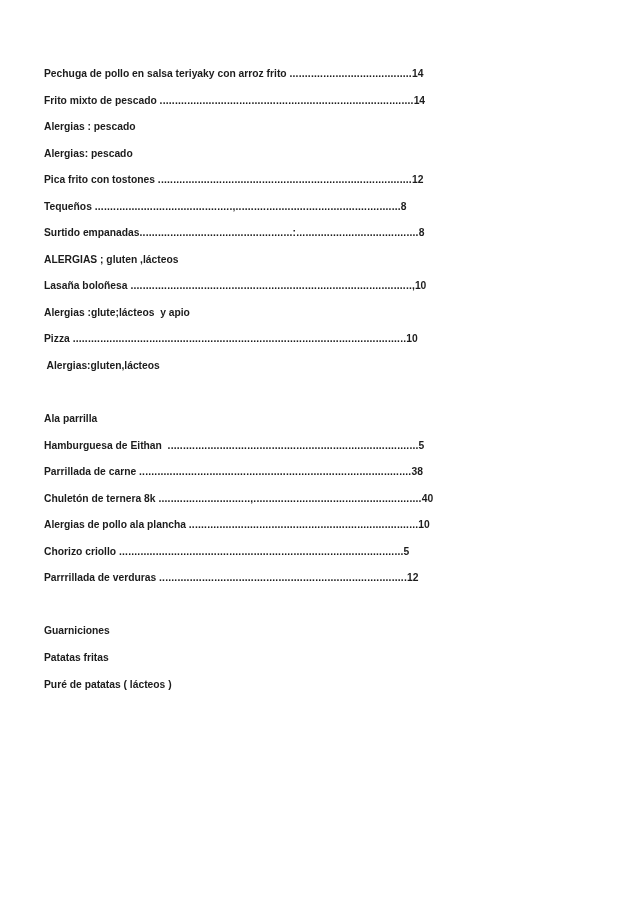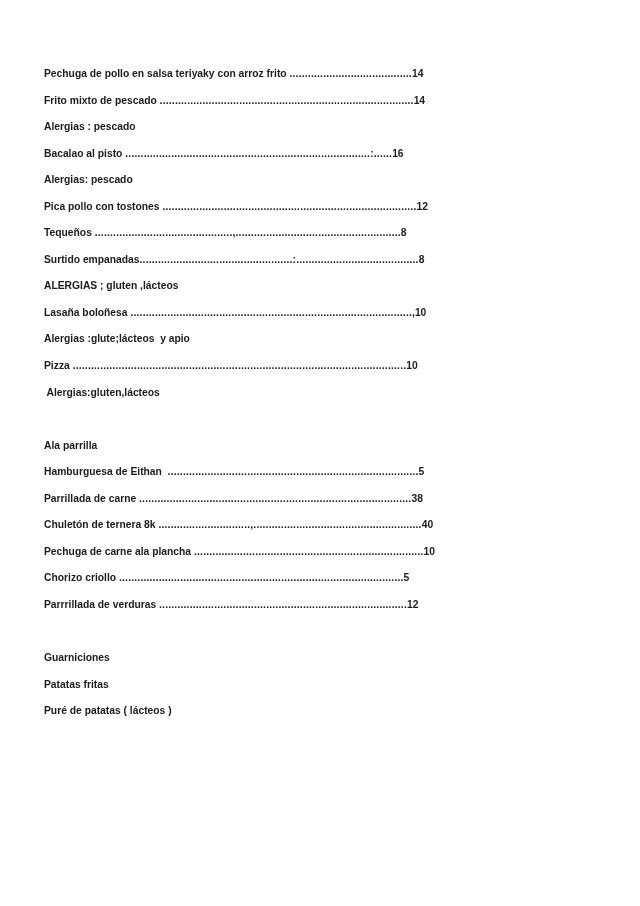--- a/index.html
+++ b/index.html
@@ -34,36 +34,35 @@
   .dot-leader { letter-spacing: 0.2px; }
 </style>
 </head>
 <body>
 
 <div class="page">
   <div class="content">
       <div class="line item"><span>Pechuga de pollo en salsa teriyaky con arroz frito </span><span class="dot-leader">........................................</span><span>14</span></div>
       <div class="line item"><span>Frito mixto de pescado </span><span class="dot-leader">...................................................................................</span><span>14</span></div>
       <div class="line note">Alergias : pescado</div>
-      <div class="line item"><span>Bacalao al pisto </span><span class="dot-leader">................................................................................:......</span><span>16</span></div>
       <div class="line note">Alergias: pescado</div>
-      <div class="line item"><span>Pica pollo con tostones </span><span class="dot-leader">...................................................................................</span><span>12</span></div>
+      <div class="line item"><span>Pica frito con tostones </span><span class="dot-leader">...................................................................................</span><span>12</span></div>
       <div class="line item"><span>Tequeños </span><span class="dot-leader">.............................................,......................................................</span><span>8</span></div>
       <div class="line item"><span>Surtido empanadas</span><span class="dot-leader">..................................................:........................................</span><span>8</span></div>
       <div class="line note">ALERGIAS ; gluten ,lácteos</div>
       <div class="line item"><span>Lasaña boloñesa </span><span class="dot-leader">............................................................................................</span><span>,10</span></div>
       <div class="line note">Alergias :glute;lácteos  y apio</div>
       <div class="line item"><span>Pizza </span><span class="dot-leader">.............................................................................................................</span><span>10</span></div>
       <div class="line note"> Alergias:gluten,lácteos</div>
       <div class="line blank"></div>
       <div class="line heading">Ala parrilla</div>
       <div class="line item"><span>Hamburguesa de Eithan  </span><span class="dot-leader">..................................................................................</span><span>5</span></div>
       <div class="line item"><span>Parrillada de carne </span><span class="dot-leader">.........................................................................................</span><span>38</span></div>
       <div class="line item"><span>Chuletón de ternera 8k </span><span class="dot-leader">..............................,.......................................................</span><span>40</span></div>
-      <div class="line item"><span>Pechuga de carne ala plancha </span><span class="dot-leader">...........................................................................</span><span>10</span></div>
+      <div class="line item"><span>Alergias de pollo ala plancha </span><span class="dot-leader">...........................................................................</span><span>10</span></div>
       <div class="line item"><span>Chorizo criollo </span><span class="dot-leader">.............................................................................................</span><span>5</span></div>
       <div class="line item"><span>Parrrillada de verduras </span><span class="dot-leader">.................................................................................</span><span>12</span></div>
       <div class="line blank"></div>
       <div class="line heading">Guarniciones</div>
       <div class="line text">Patatas fritas</div>
       <div class="line text">Puré de patatas ( lácteos )</div>
     </div>
 </div>
 
 </body></html>

